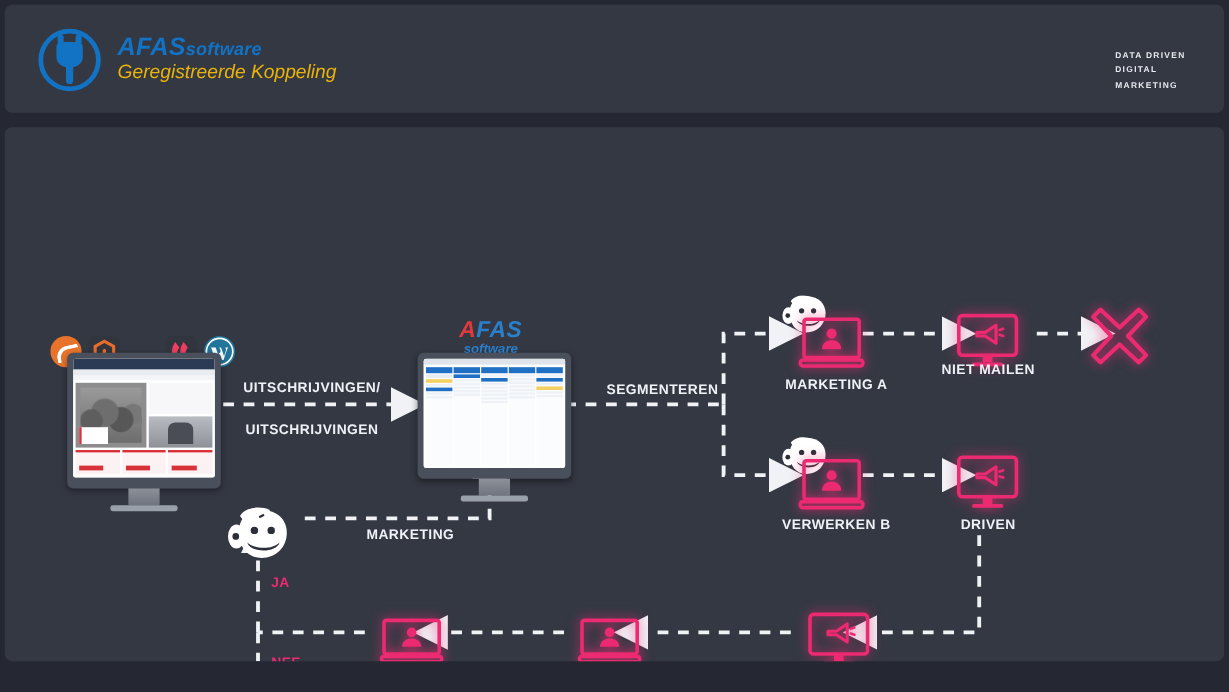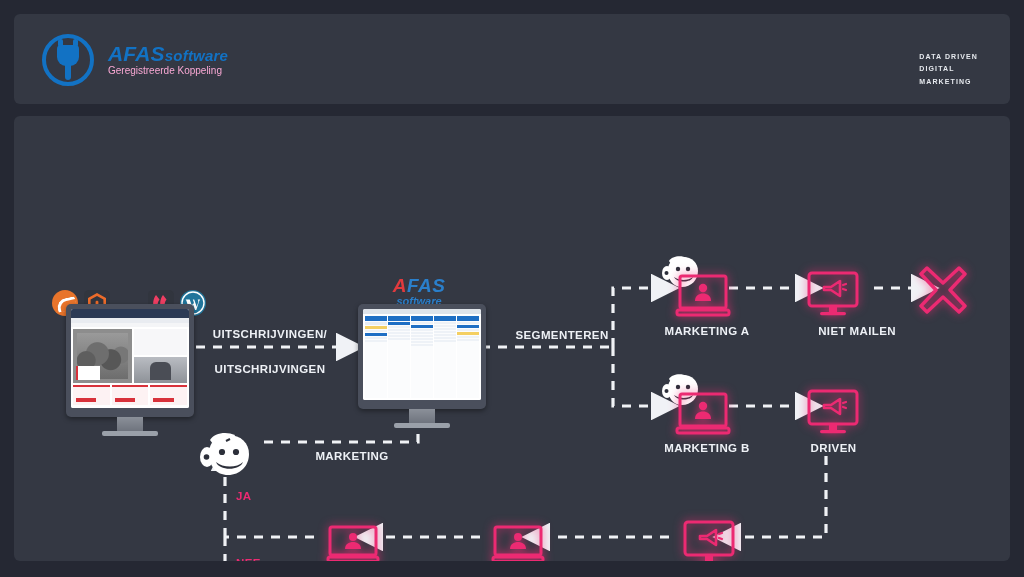--- a/index.html
+++ b/index.html
@@ -6,21 +6,21 @@
   html, body {
     width: 1024px; height: 577px;
     background: #23262f;
     font-family: "Liberation Sans", sans-serif;
     overflow: hidden;
   }
   #root {
     position: relative;
     width: 1024px; height: 577px;
     background: #252833;
-    padding: 14px;
+    padding: 4px;
   }
 
   
   .header {
     position: relative;
     height: 90px;
     background: #343843;
     border-radius: 6px;
     overflow: hidden;
   }
@@ -51,21 +51,21 @@
     transform: translateX(-50%);
     width: 6px; height: 15px; background: #1272c4;
     border-radius: 0 0 3px 3px;
   }
   .afas-text .line1 {
     font-size: 21px; color: #1272c4; font-style: italic; font-weight: bold;
     letter-spacing: .2px; line-height: 1.05;
   }
   .afas-text .line1 .sw { font-size: 15px; font-weight: bold; }
   .afas-text .line2 {
-    font-size: 10px; color: #f9a8d4; line-height: 1.25;
+    font-size: 16px; color: #eab308; font-style: italic; line-height: 1.25;
   }
 
   .gladior {
     position: absolute; right: 32px; top: 30px;
     display: flex; align-items: flex-start; gap: 9px;
   }
   .glad-mark { position: relative; }
   .glad-bar { height: 4px; background: #f2f4f7; }
   .glad-word {
     font-family: "Liberation Sans", sans-serif;
@@ -436,21 +436,21 @@
 
     <div class="neon" style="left:790px; top:155px;">
       <svg width="58" height="48" viewBox="0 0 58 48">
         <rect x="5" y="2" width="48" height="33" rx="3" fill="none" stroke="#ec2a72" stroke-width="3"></rect>
         <rect x="25" y="35" width="8" height="6" fill="#ec2a72"></rect>
         <rect x="16" y="41" width="26" height="3.2" rx="1.6" fill="#ec2a72"></rect>
         <path d="M20 16 L27 16 L36 10 L36 25 L27 19 L20 19 Z" fill="none" stroke="#ec2a72" stroke-width="2.6" stroke-linejoin="round"></path>
         <path d="M39 14 L42 13 M39 18 L42 19" stroke="#ec2a72" stroke-width="2.2" stroke-linecap="round"></path>
       </svg>
     </div>
-    <div class="lbl" style="left:757px; top:208px; width:125px;text-align:right;">NIET MAILEN</div>
+    <div class="lbl" style="left:757px; top:196px; width:125px;">NIET MAILEN</div>
 
     <div class="neon" style="left:903px; top:148px;">
       <svg width="52" height="52" viewBox="0 0 52 52">
         <path d="M10 4 L26 19 L42 4 L48 10 L33 26 L48 42 L42 48 L26 33 L10 48 L4 42 L19 26 L4 10 Z" fill="none" stroke="#ec2a72" stroke-width="3.4" stroke-linejoin="round"></path>
       </svg>
     </div>
 
     <div class="freddie" style="left:645px; top:258px;">
       <svg width="46" height="44" viewBox="0 0 46 44">
         <g fill="#ffffff">
@@ -467,21 +467,21 @@
       </svg>
     </div>
     <div class="neon" style="left:661px; top:276px;">
       <svg width="56" height="44" viewBox="0 0 56 44">
         <rect x="5" y="2" width="46" height="32" rx="2" fill="none" stroke="#ec2a72" stroke-width="3"></rect>
         <rect x="2" y="36" width="52" height="5" rx="2" fill="none" stroke="#ec2a72" stroke-width="3"></rect>
         <circle cx="28" cy="14" r="4.2" fill="#ec2a72"></circle>
         <path d="M20 27 C20 21.5 24 19.5 28 19.5 C32 19.5 36 21.5 36 27 Z" fill="#ec2a72"></path>
       </svg>
     </div>
-    <div class="lbl" style="left:628px; top:325px; width:130px;">MARKETING B</div>
+    <div class="lbl" style="left:628px; top:325px; width:130px;">VERWERKEN B</div>
 
     <div class="neon" style="left:790px; top:273px;">
       <svg width="58" height="48" viewBox="0 0 58 48">
         <rect x="5" y="2" width="48" height="33" rx="3" fill="none" stroke="#ec2a72" stroke-width="3"></rect>
         <rect x="25" y="35" width="8" height="6" fill="#ec2a72"></rect>
         <rect x="16" y="41" width="26" height="3.2" rx="1.6" fill="#ec2a72"></rect>
         <path d="M20 16 L27 16 L36 10 L36 25 L27 19 L20 19 Z" fill="none" stroke="#ec2a72" stroke-width="2.6" stroke-linejoin="round"></path>
         <path d="M39 14 L42 13 M39 18 L42 19" stroke="#ec2a72" stroke-width="2.2" stroke-linecap="round"></path>
       </svg>
     </div>

